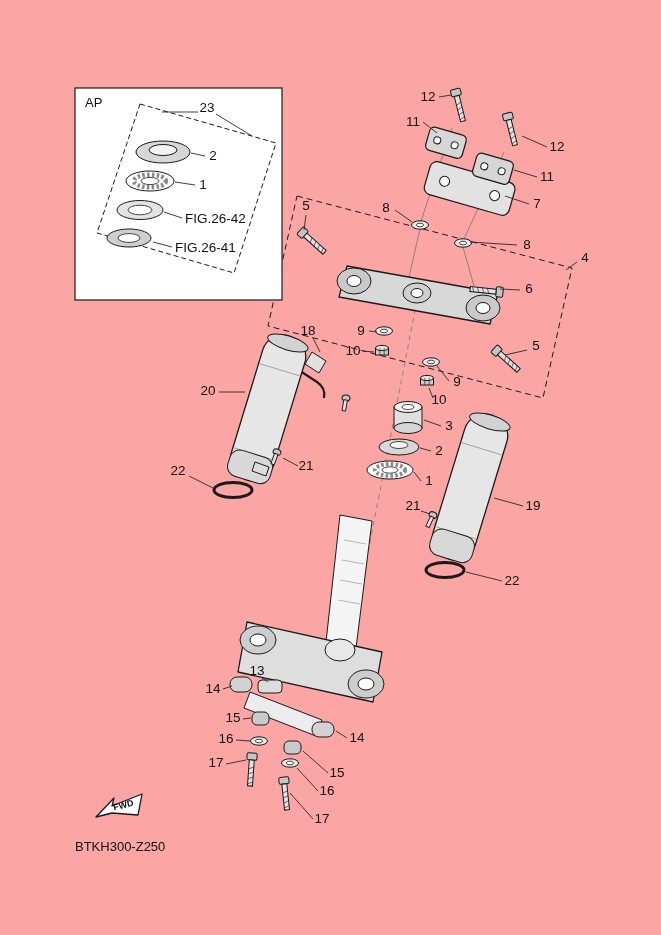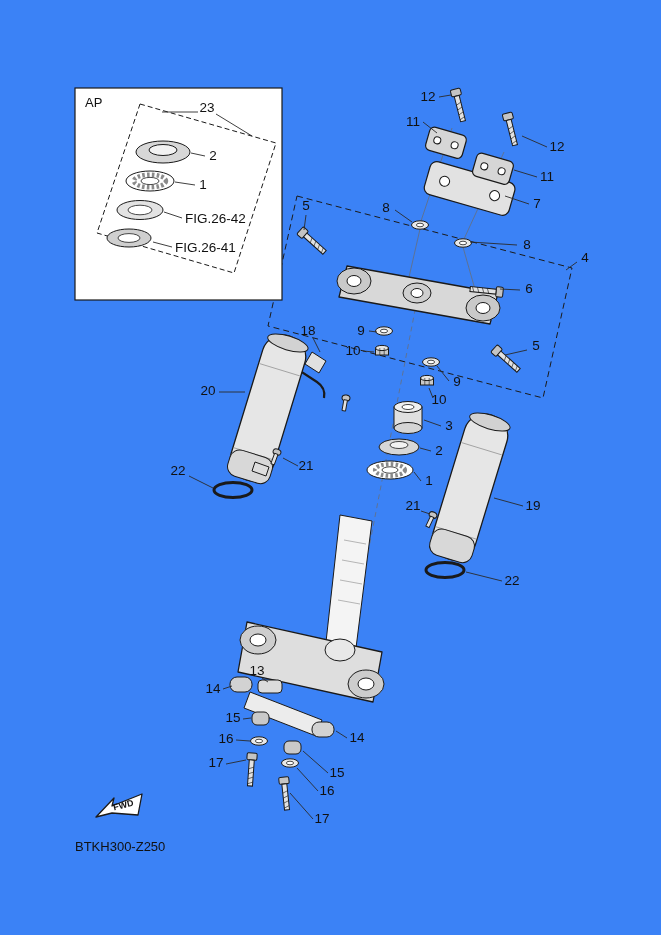--- a/index.html
+++ b/index.html
@@ -1,17 +1,17 @@
 <!DOCTYPE html>
 <html><head>
 <meta charset="utf-8">
 <style>
   html,body{margin:0;padding:0;}
   body{background:#ffffff;font-family:"Liberation Sans",sans-serif;}
-  .canvas{position:relative;width:661px;height:935px;background:#3b82f6;overflow:hidden;}
+  .canvas{position:relative;width:661px;height:935px;background:#fca5a5;overflow:hidden;}
   svg{display:block;}
   .callout{font:13.5px "Liberation Sans",sans-serif;fill:#111;text-anchor:middle;}
   .callout.start{text-anchor:start;}
   .leader{stroke:#2a2a2a;stroke-width:0.9;fill:none;}
   .box-label{font:13px "Liberation Sans",sans-serif;fill:#111;}
   .code{font:13px "Liberation Sans",sans-serif;fill:#111;}
   .fwd-text{font:700 9px "Liberation Sans",sans-serif;fill:#111;text-anchor:middle;}
 </style>
 </head>
 <body>

